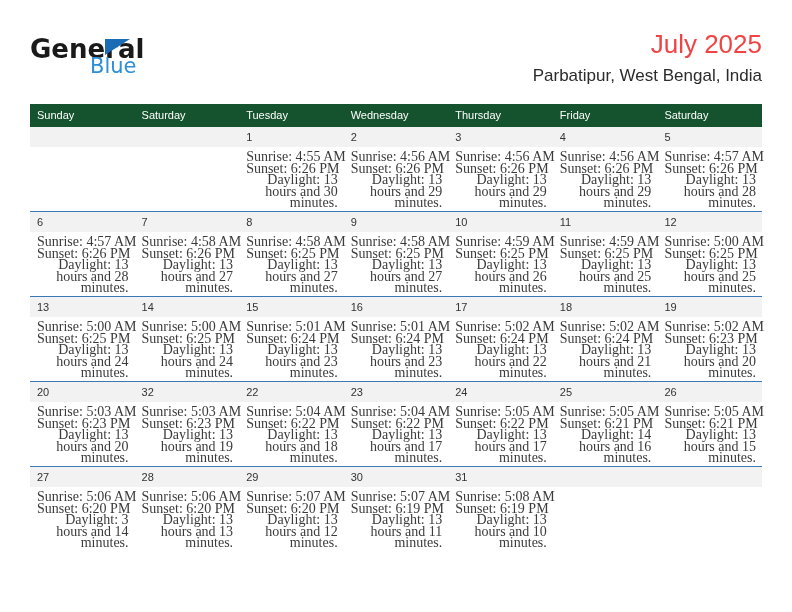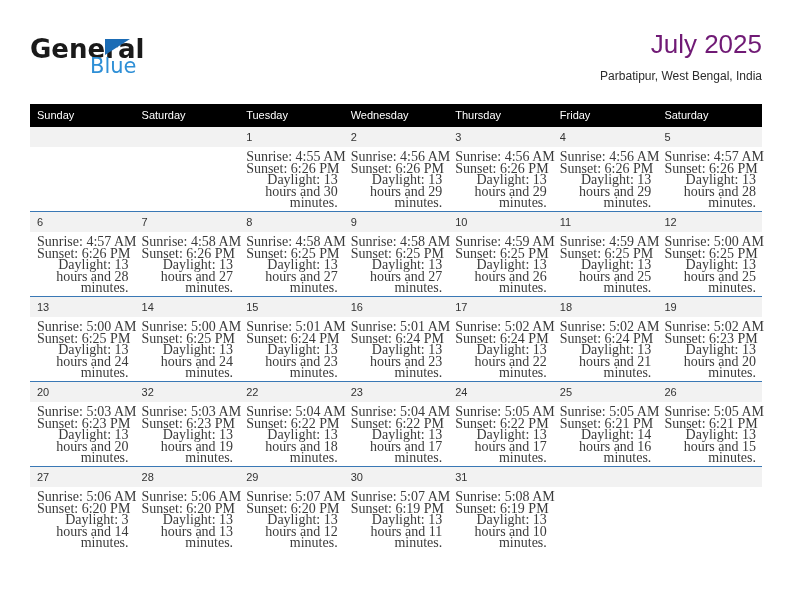--- a/index.html
+++ b/index.html
@@ -66,45 +66,45 @@
   }
 
   .title-block {
     position: absolute;
     right: 0;
     top: 0;
     text-align: right;
   }
   .cal-title {
     font-size: 26px;
-    color: #701a75;
+    color: #ef4444;
     font-weight: 400;
     line-height: 32px;
     white-space: nowrap;
   }
   .cal-subtitle {
-    font-size: 12px;
+    font-size: 17px;
     color: #2b2b2b;
     font-weight: 400;
     line-height: 20px;
     margin-top: 6px;
     white-space: nowrap;
   }
 
   
   .calendar {
     position: absolute;
     left: 30px;
     top: 104px;
     width: 732px;
     border-collapse: collapse;
     table-layout: fixed;
   }
   .calendar th {
-    background: #000000;
+    background: #14532d;
     color: #ffffff;
     font-size: 11px;
     font-weight: normal;
     text-align: left;
     padding: 5px 0 5px 7px;
     height: 11px;
     line-height: 13px;
   }
   .calendar td {
     vertical-align: top;

